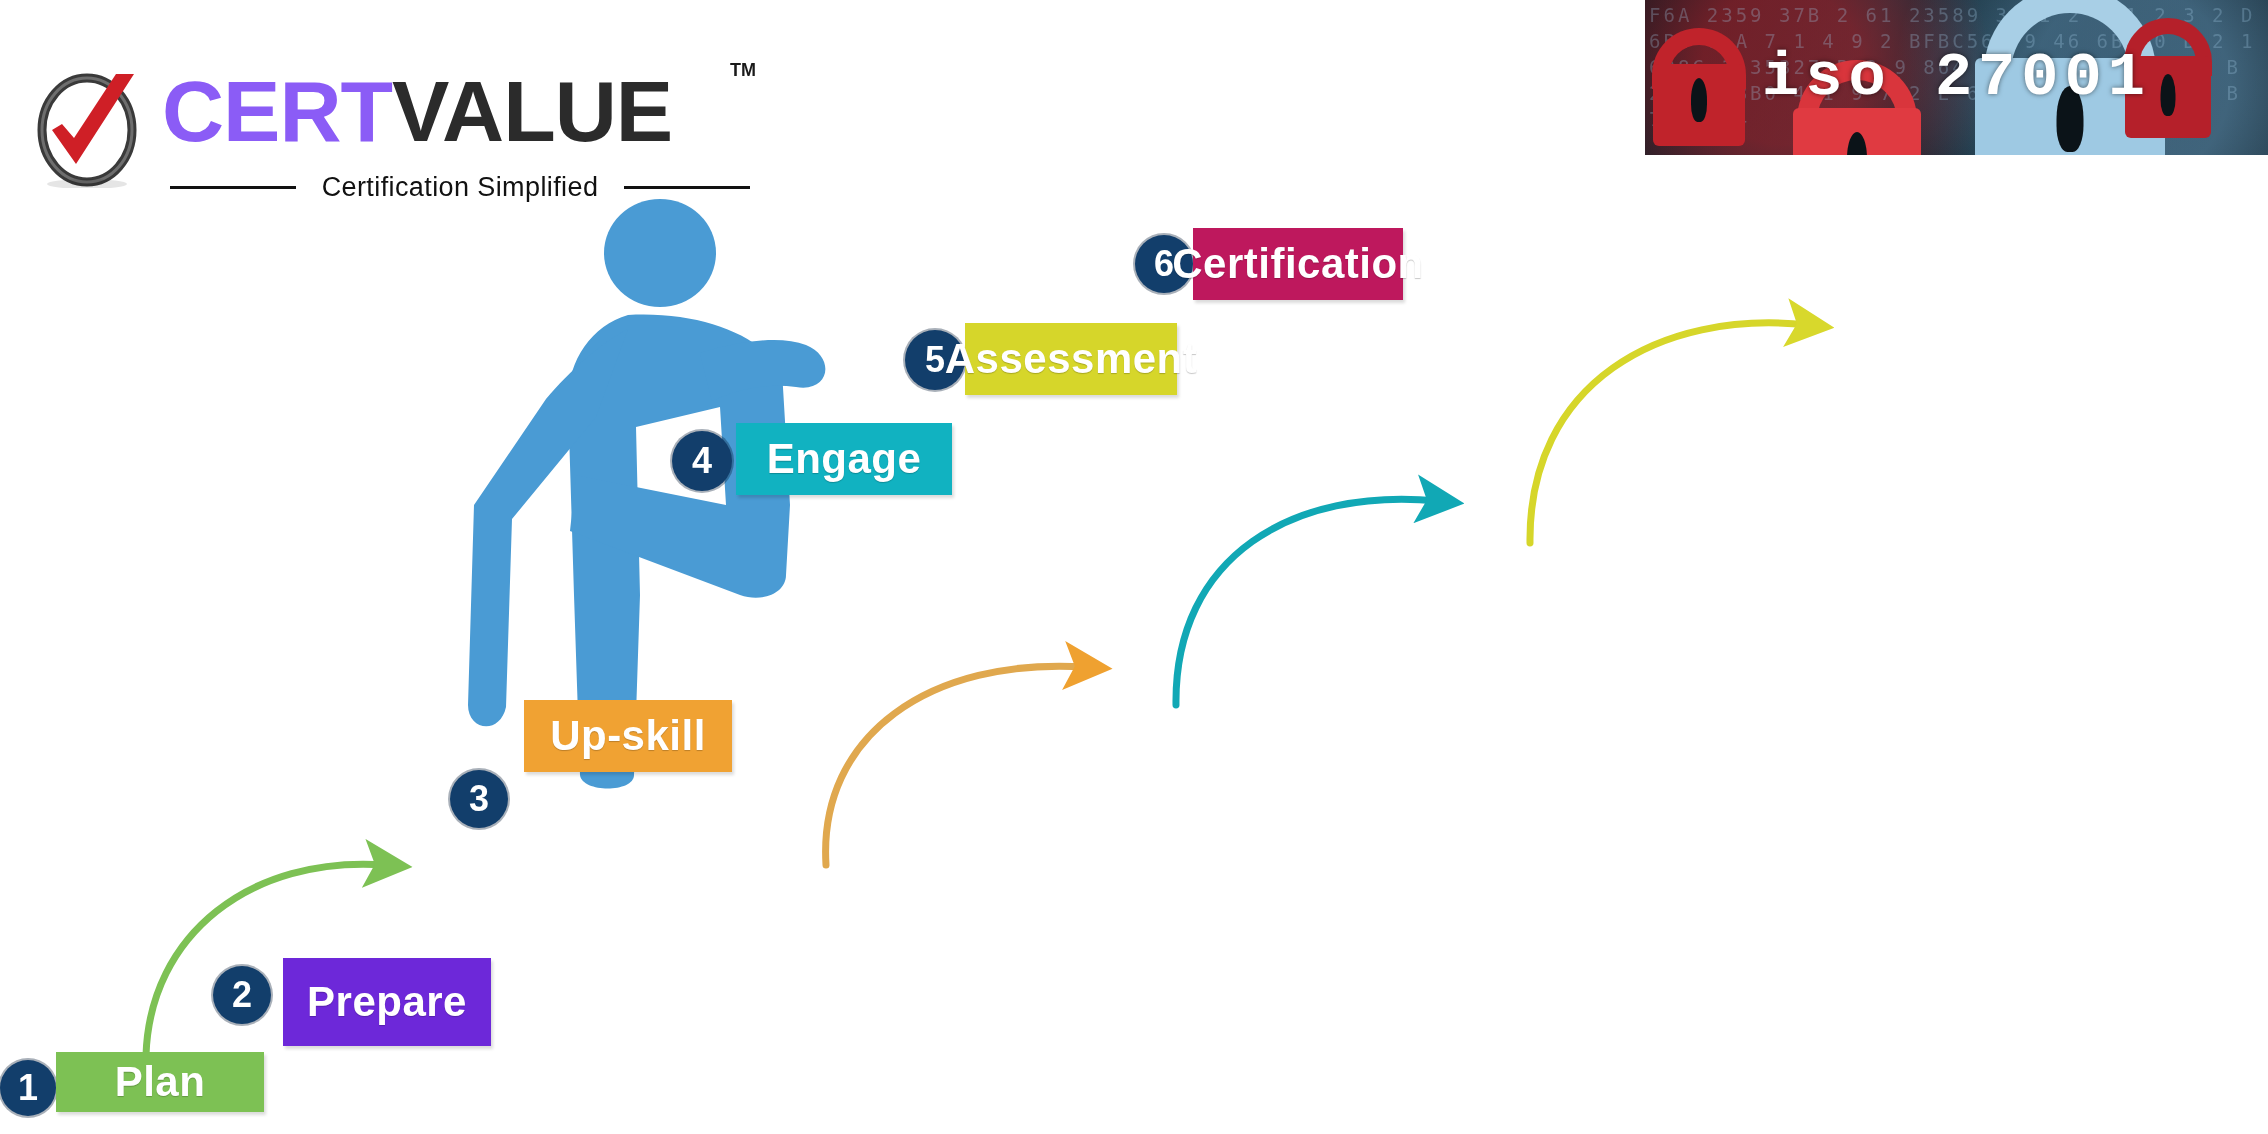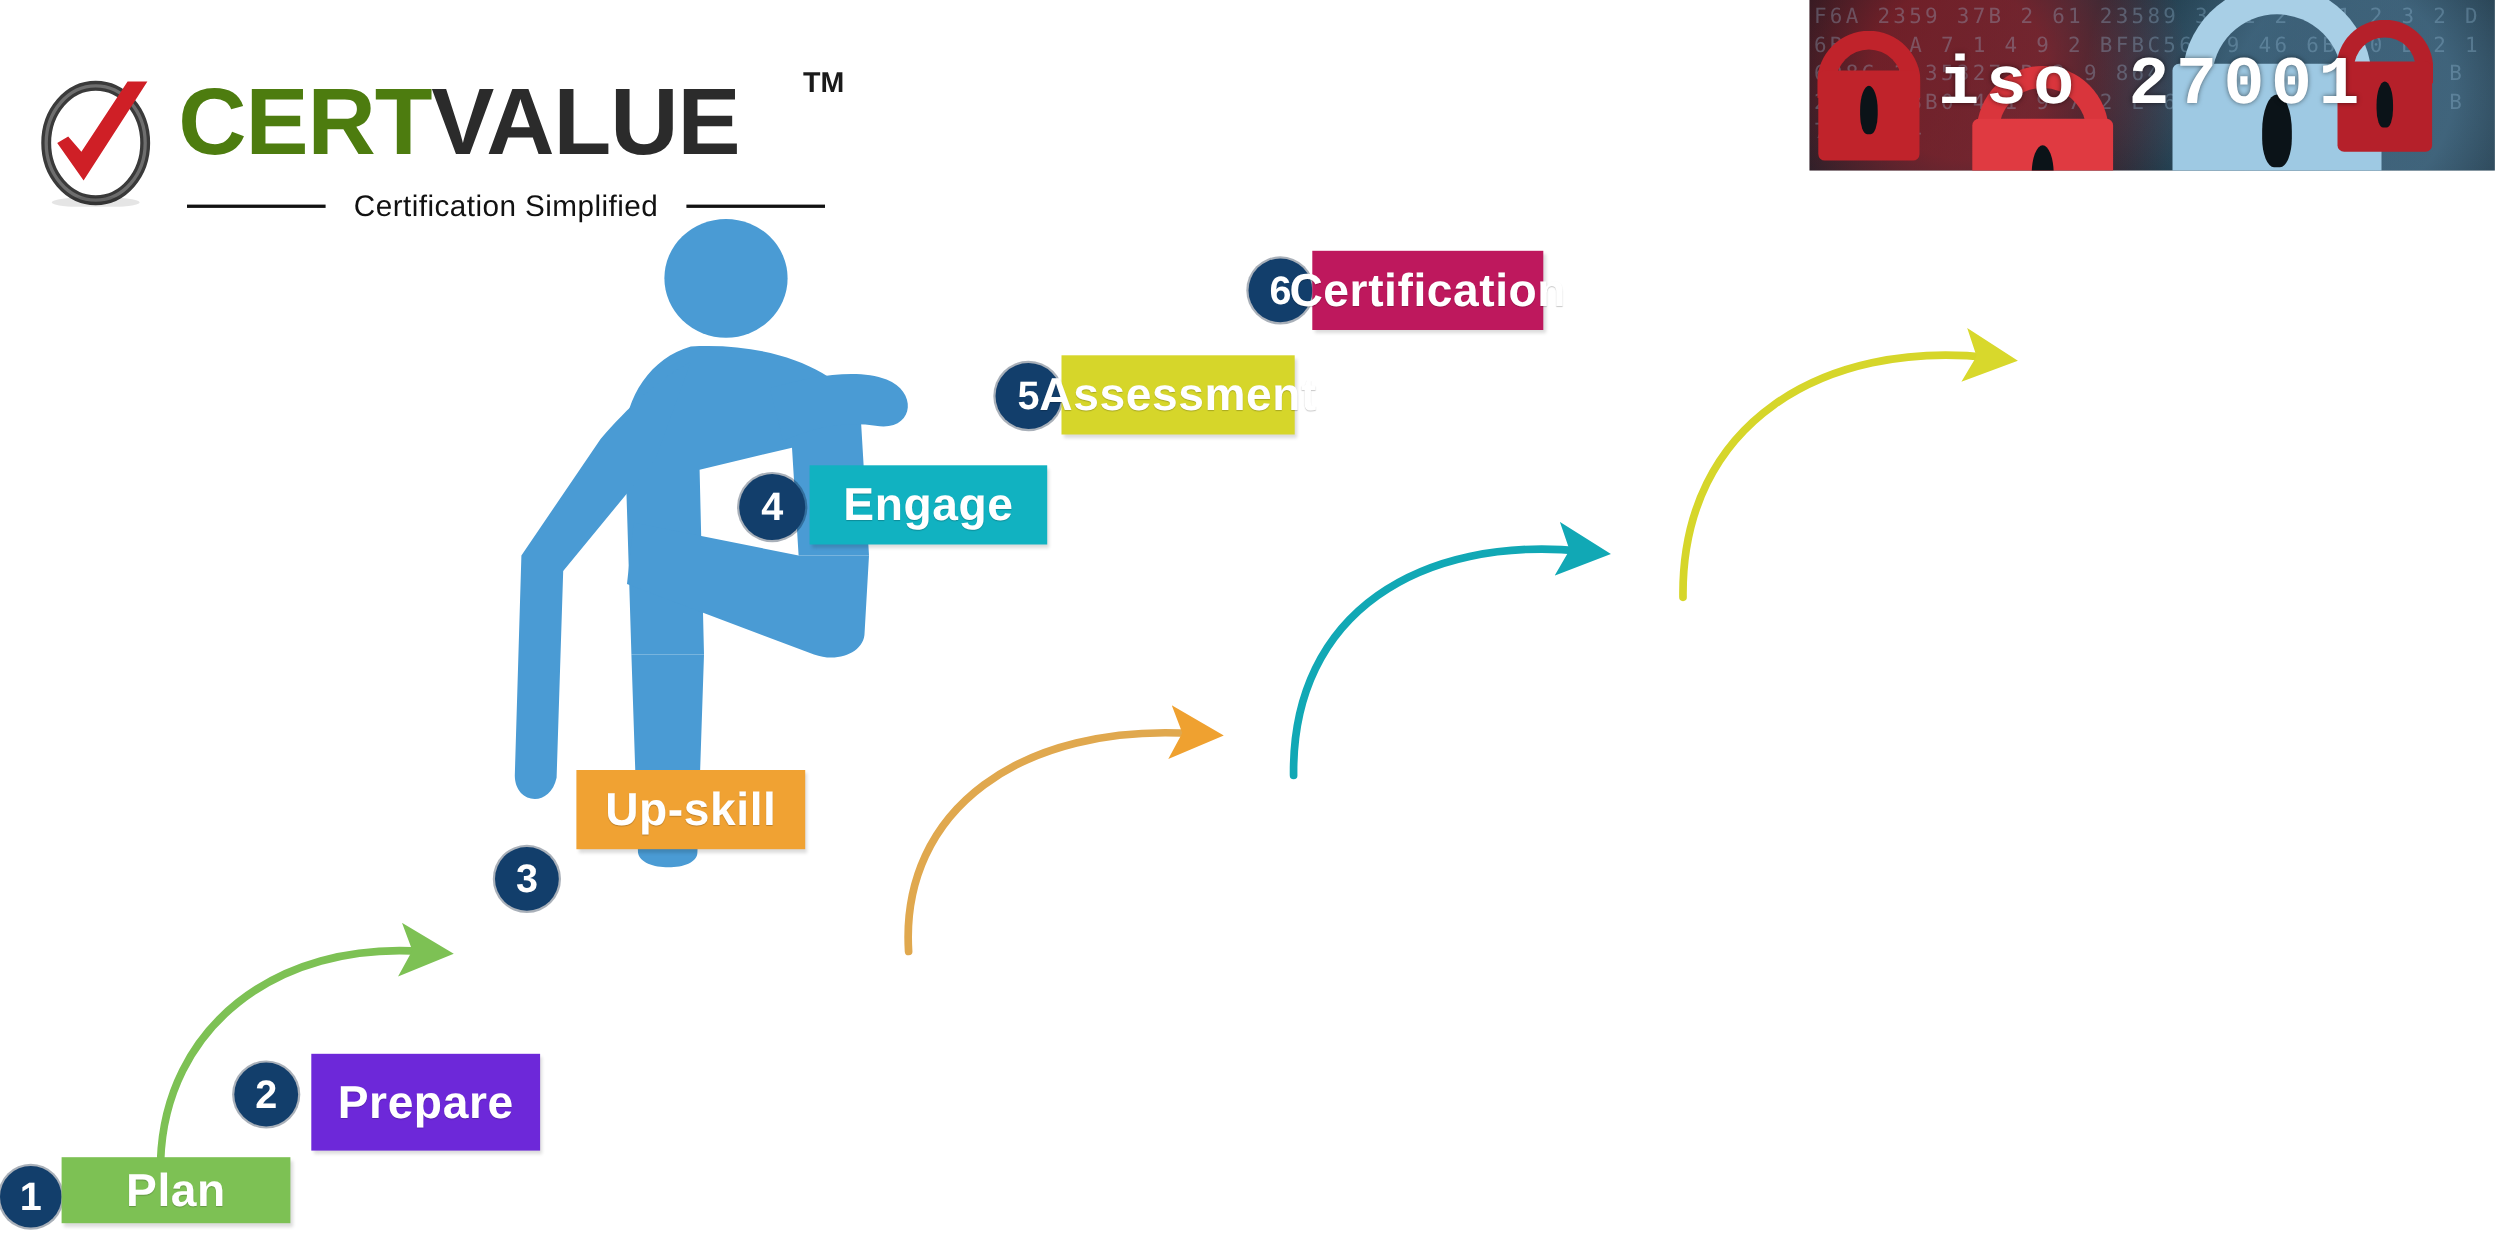--- a/index.html
+++ b/index.html
@@ -33,27 +33,27 @@
   #logo-wordmark {
     position: absolute;
     left: 132px;
     top: 38px;
     font-size: 86px;
     font-weight: bold;
     letter-spacing: -1px;
     line-height: 1;
     white-space: nowrap;
   }
-  .wm-cert { color: #4d7c0f; }
+  .wm-cert { color: #8b5cf6; }
   .wm-value { color: #2b2b2b; }
   #logo-tm {
     position: absolute;
     left: 700px;
     top: 30px;
-    font-size: 26px;
+    font-size: 18px;
     font-weight: bold;
     color: #1a1a1a;
   }
   #logo-tagline-wrap {
     position: absolute;
     left: 140px;
     top: 140px;
     width: 580px;
     height: 34px;
     display: flex;

